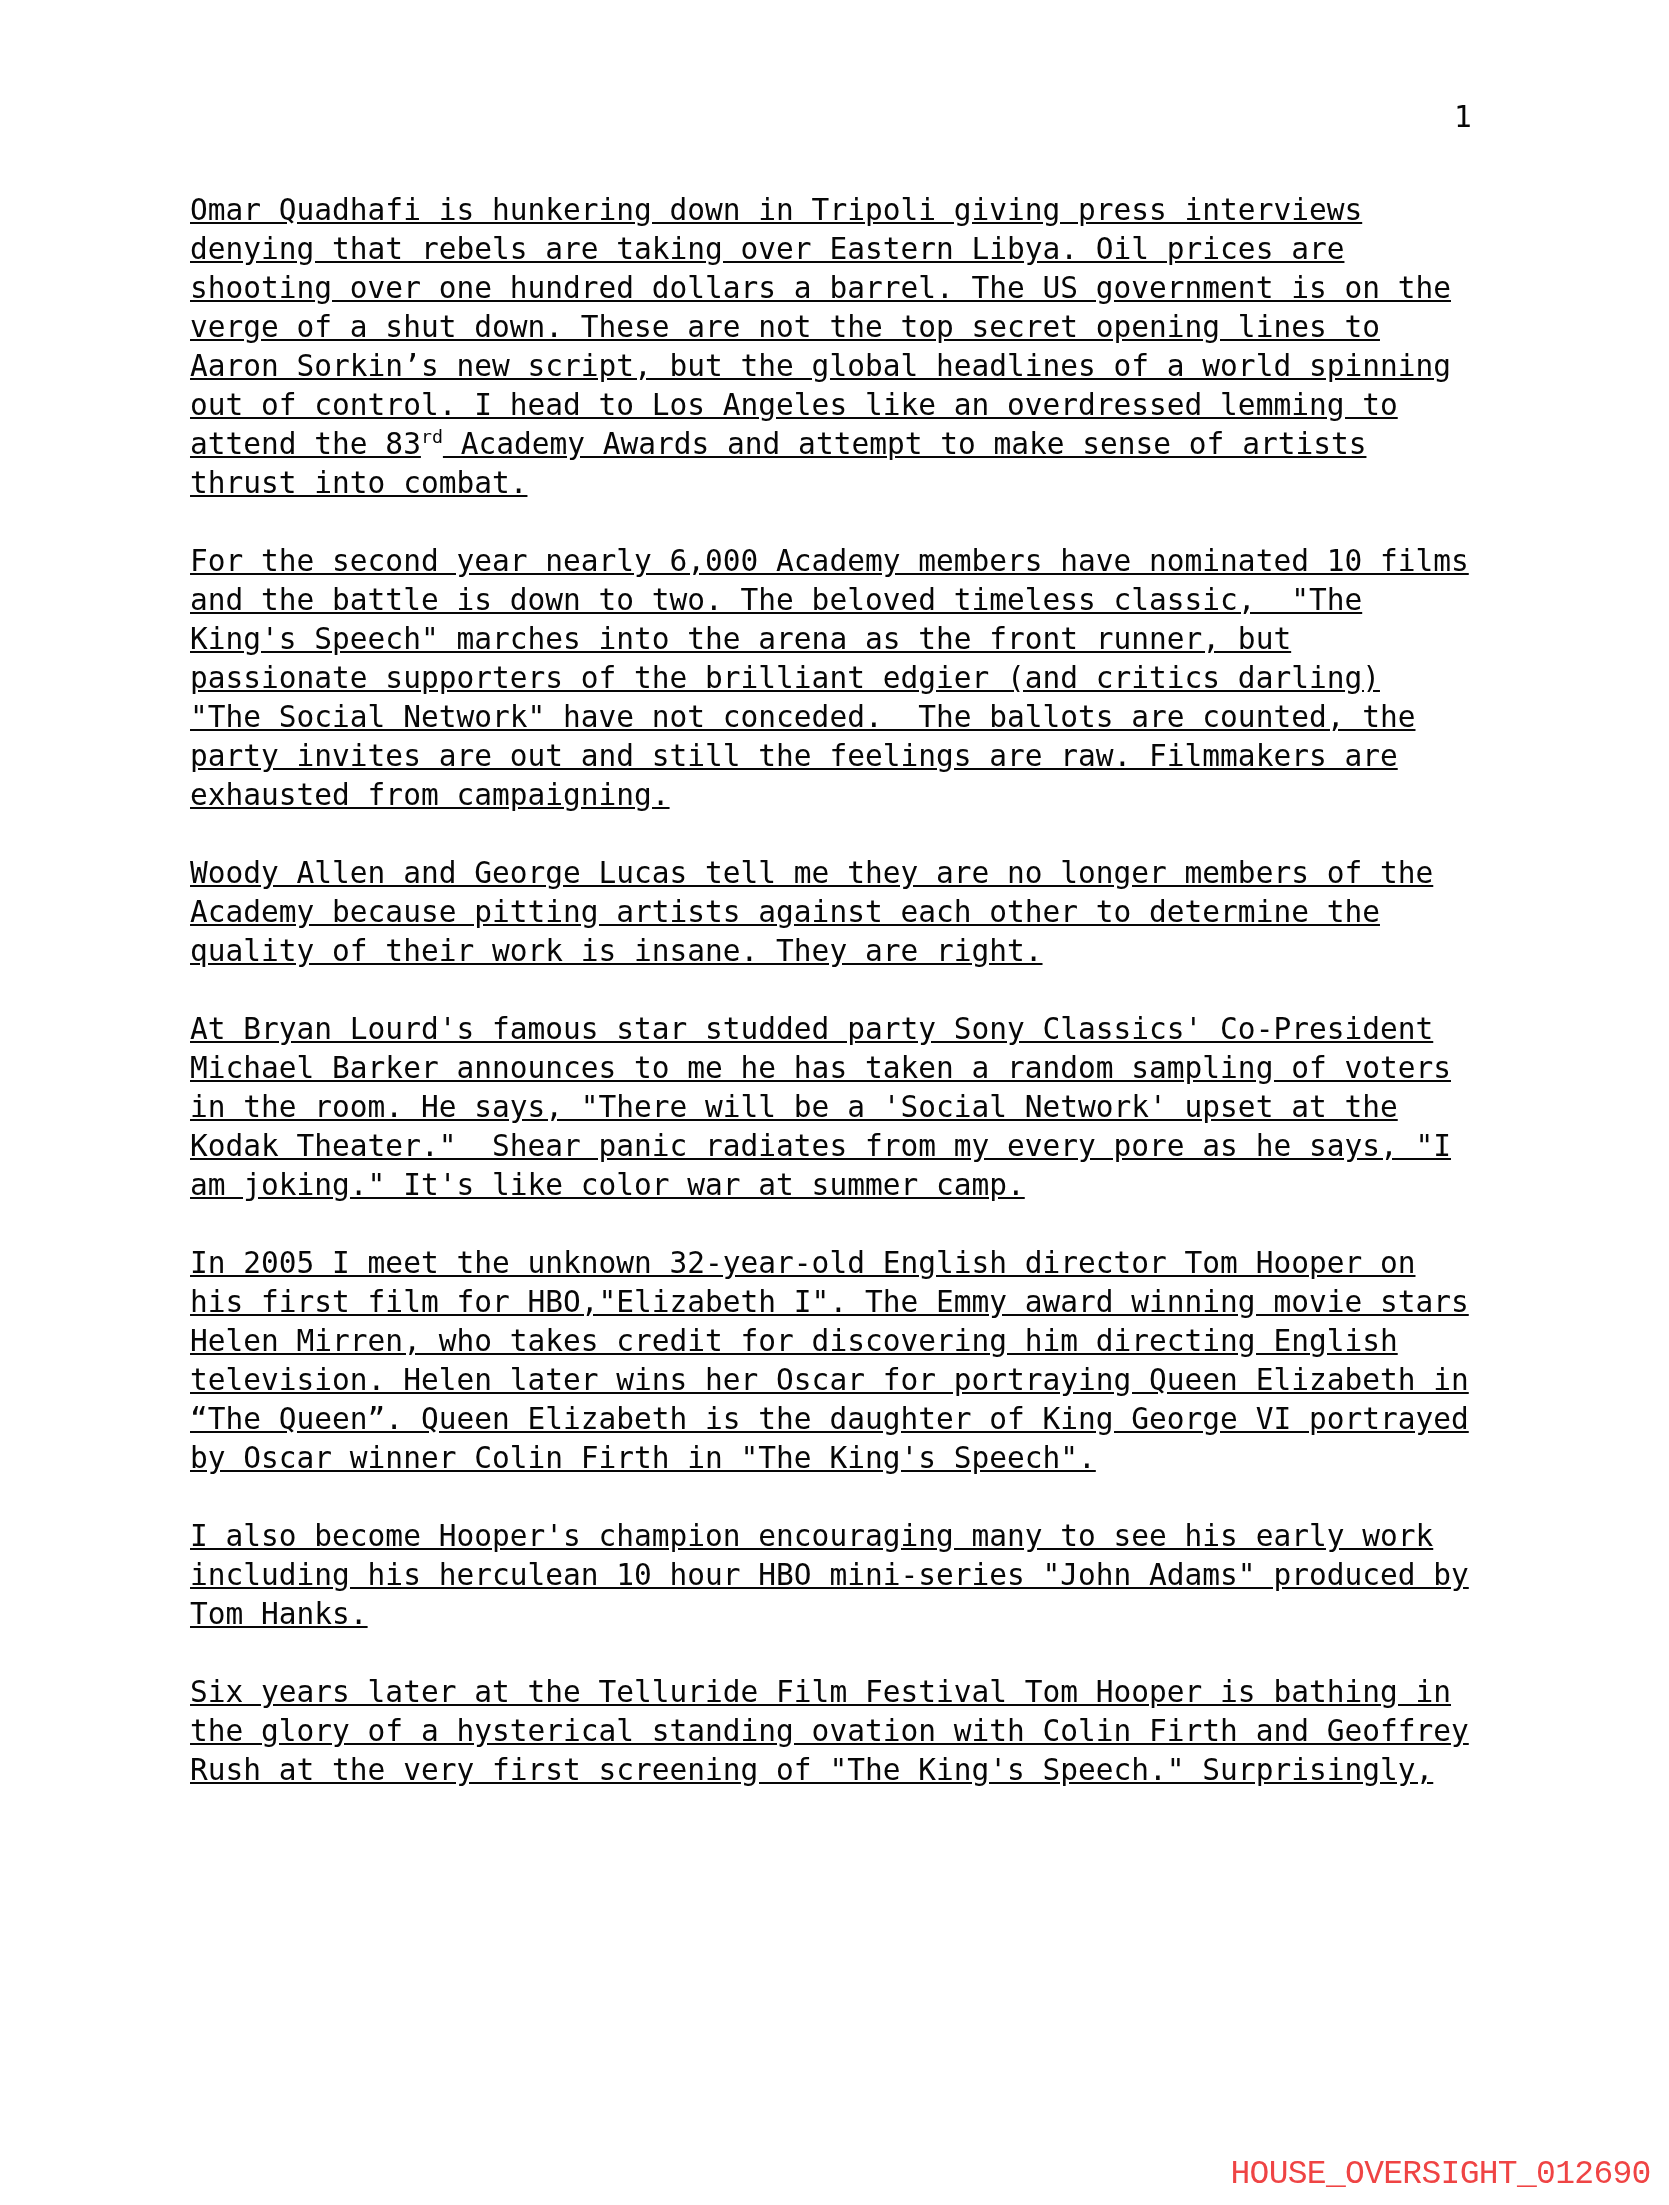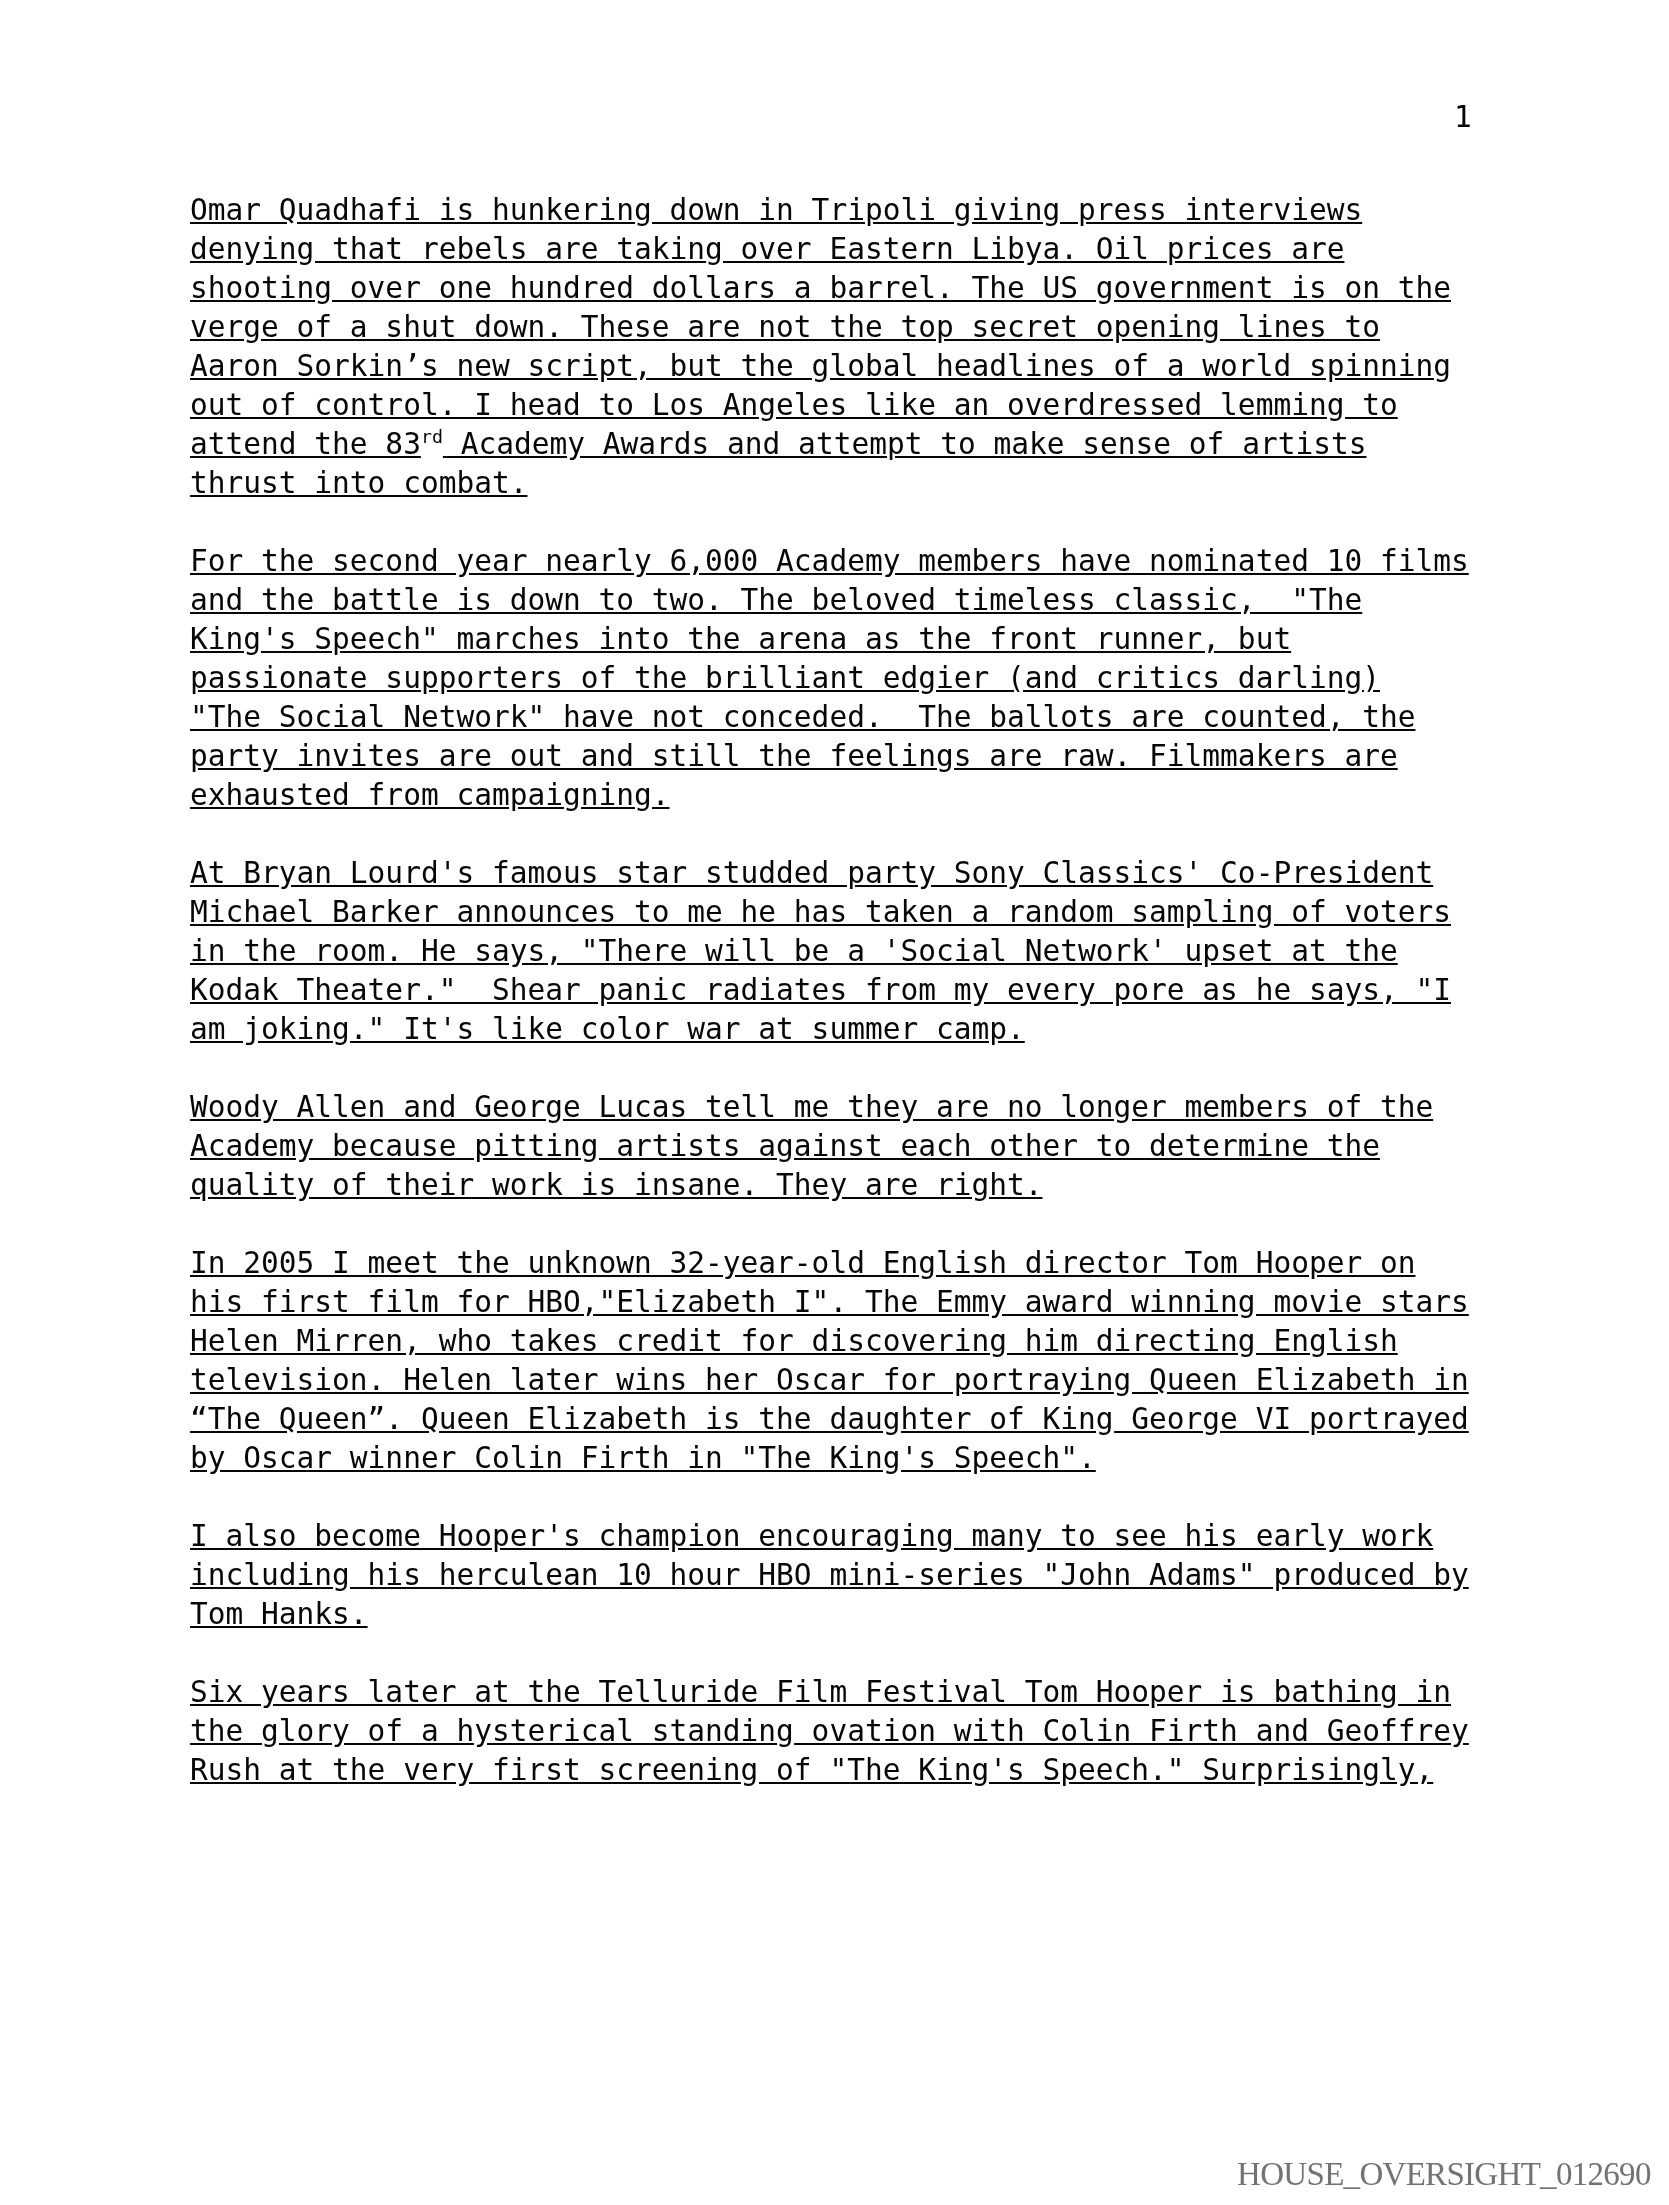--- a/index.html
+++ b/index.html
@@ -47,24 +47,24 @@
     display: inline-block;
     font-size: 18.3px;
     line-height: 0;
     position: relative;
     top: -0.62em;
   }
   .bates {
     position: absolute;
     right: 18.3px;
     bottom: 11.8px;
-    font-family: Liberation Serif, serif;
+    font-family: Liberation Mono, monospace;
     font-size: 33px;
     letter-spacing: -0.7px;
-    color: #737373;
+    color: #ef4444;
     text-align: right;
   }
 </style>
 </head>
 <body>
 
 <div class="page">
 
   <div class="page-number">1</div>
 
@@ -79,28 +79,28 @@
 attend the 83</span><span class="ordinal-sup">rd</span><span> Academy Awards and attempt to make sense of artists
 thrust into combat.</span></div>
 
     <div class="para">For the second year nearly 6,000 Academy members have nominated 10 films
 and the battle is down to two. The beloved timeless classic,  "The
 King's Speech" marches into the arena as the front runner, but
 passionate supporters of the brilliant edgier (and critics darling)
 "The Social Network" have not conceded.  The ballots are counted, the
 party invites are out and still the feelings are raw. Filmmakers are
 exhausted from campaigning.</div>
+    <div class="para">Woody Allen and George Lucas tell me they are no longer members of the
+Academy because pitting artists against each other to determine the
+quality of their work is insane. They are right.</div>
     <div class="para">At Bryan Lourd's famous star studded party Sony Classics' Co-President
 Michael Barker announces to me he has taken a random sampling of voters
 in the room. He says, "There will be a 'Social Network' upset at the
 Kodak Theater."  Shear panic radiates from my every pore as he says, "I
 am joking." It's like color war at summer camp.</div>
-    <div class="para">Woody Allen and George Lucas tell me they are no longer members of the
-Academy because pitting artists against each other to determine the
-quality of their work is insane. They are right.</div>
     <div class="para">In 2005 I meet the unknown 32-year-old English director Tom Hooper on
 his first film for HBO,"Elizabeth I". The Emmy award winning movie stars
 Helen Mirren, who takes credit for discovering him directing English
 television. Helen later wins her Oscar for portraying Queen Elizabeth in
 “The Queen”. Queen Elizabeth is the daughter of King George VI portrayed
 by Oscar winner Colin Firth in "The King's Speech".</div>
     <div class="para">I also become Hooper's champion encouraging many to see his early work
 including his herculean 10 hour HBO mini-series "John Adams" produced by
 Tom Hanks.</div>
     <div class="para">Six years later at the Telluride Film Festival Tom Hooper is bathing in

